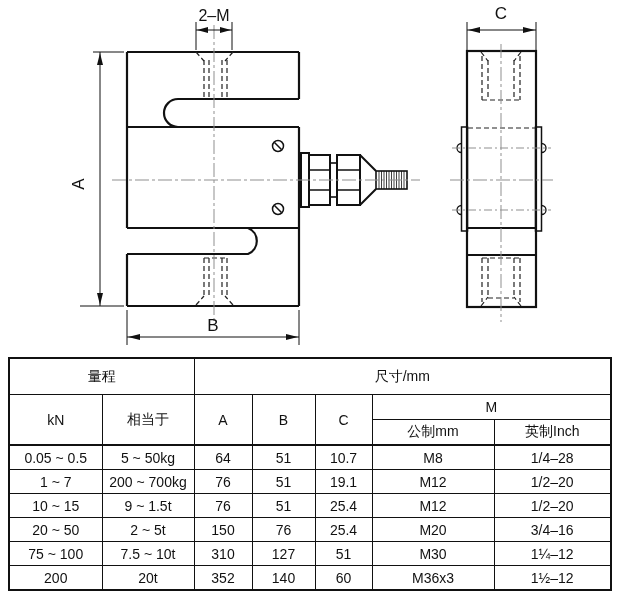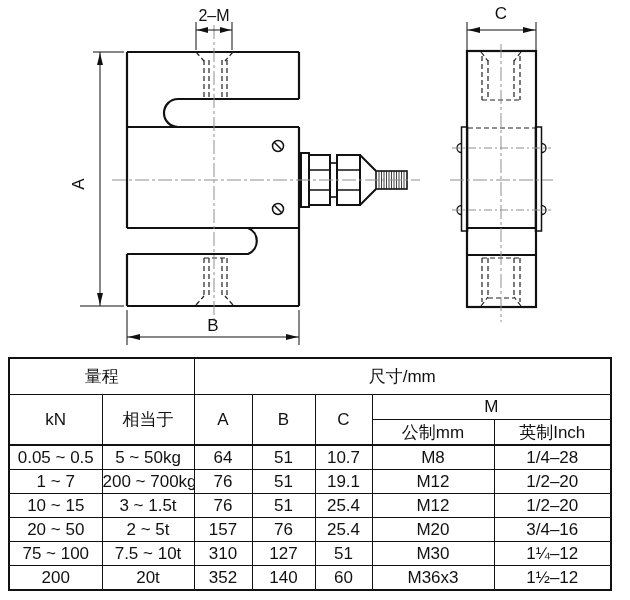--- a/index.html
+++ b/index.html
@@ -4,21 +4,21 @@
 <style>
   html,body{margin:0;padding:0;background:#ffffff;}
   body{width:630px;height:600px;position:relative;font-family:"Liberation Sans",sans-serif;}
   #drawing-area{position:absolute;left:0;top:0;width:502px;height:358px;}
   svg text{font-family:"Liberation Sans",sans-serif;fill:#111;}
 
   
   #spec-table-wrap{position:absolute;left:8px;top:357px;width:606px;}
   table.spec{border-collapse:collapse;table-layout:fixed;width:604px;}
   table.spec td{border:1px solid #111;text-align:center;vertical-align:middle;
-                color:#111;font-size:17px;padding:0;overflow:hidden;white-space:nowrap;}
+                color:#111;font-size:14px;padding:0;overflow:hidden;white-space:nowrap;}
   table.spec{border:2px solid #111;}
   td.h1{height:35px;font-size:16px;}
   td.h2{font-size:15px;}
   tr.hr2 td{height:24px;}
   tr.hr3 td{height:24px;}
   tr.data td{height:23px;}
   td.thickL{border-left:2px solid #111;}
   td.thickB{border-bottom:2px solid #111;}
   tr.firstdata td{border-top:2px solid #111;}
 </style>
@@ -180,31 +180,31 @@
     <td>1 ~ 7</td>
     <td>200 ~ 700kg</td>
     <td class="thickL">76</td>
     <td>51</td>
     <td>19.1</td>
     <td>M12</td>
     <td>1/2–20</td>
   </tr>
   <tr class="data">
     <td>10 ~ 15</td>
-    <td>3 ~ 1.5t</td>
+    <td>9 ~ 1.5t</td>
     <td class="thickL">76</td>
     <td>51</td>
     <td>25.4</td>
     <td>M12</td>
     <td>1/2–20</td>
   </tr>
   <tr class="data">
     <td>20 ~ 50</td>
     <td>2 ~ 5t</td>
-    <td class="thickL">157</td>
+    <td class="thickL">150</td>
     <td>76</td>
     <td>25.4</td>
     <td>M20</td>
     <td>3/4–16</td>
   </tr>
   <tr class="data">
     <td>75 ~ 100</td>
     <td>7.5 ~ 10t</td>
     <td class="thickL">310</td>
     <td>127</td>

